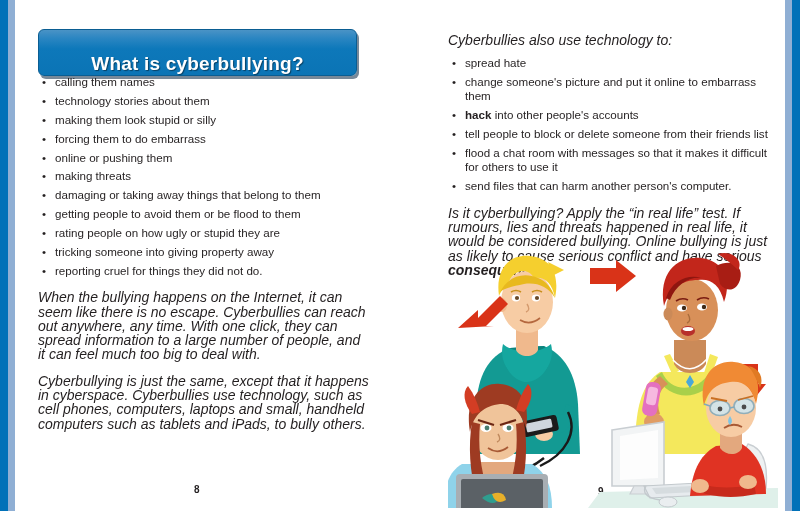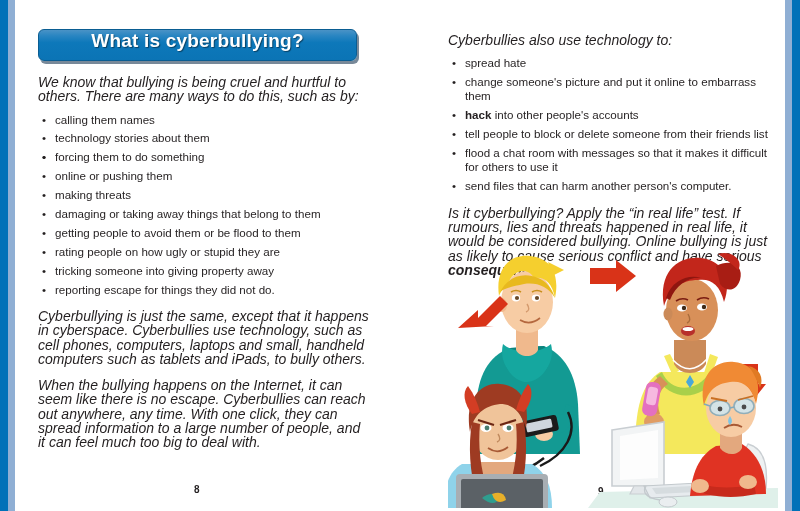--- a/index.html
+++ b/index.html
@@ -21,27 +21,27 @@
   .edge-strip { position: absolute; top: 0; height: 511px; }
   .edge-dark-left  { left: 0;   width: 8px;  background: #0071b8; }
   .edge-light-left { left: 8px; width: 7px;  background: #8fafd4; }
   .edge-light-right{ right: 8px;width: 7px;  background: #8fafd4; }
   .edge-dark-right { right: 0;  width: 8px;  background: #0071b8; }
 
   
   .banner {
     position: absolute;
     left: 38px; top: 29px;
-    width: 319px; height: 32px;
+    width: 319px; height: 47px;
     border-radius: 6px;
     background: linear-gradient(to bottom,
         #4a93c6 0%, #2b86c2 18%, #0d78ba 42%, #0b74b5 100%);
     border: 1px solid #0a5d92;
     box-shadow: 2px 3px 0 rgba(10,40,70,.55);
-    display: flex; align-items: flex-start; justify-content: center;
+    display: flex; align-items: flex-end; justify-content: center;
   }
   .banner-title {
     color: #ffffff;
     font-size: 19px;
     font-weight: bold;
     letter-spacing: .2px;
     text-shadow: 1px 1px 1px rgba(0,0,0,.45);
     white-space: nowrap;
   }
 
@@ -108,39 +108,38 @@
   <div class="edge-strip edge-dark-left"></div>
   <div class="edge-strip edge-light-left"></div>
   <div class="edge-strip edge-light-right"></div>
   <div class="edge-strip edge-dark-right"></div>
 
   <div class="banner">
     <span class="banner-title">What is cyberbullying?</span>
   </div>
 
   <div class="left-body">
-    <p class="para para-tight">We know that bullying is being cruel and hurtful to others. There are many ways to do this, such as by:</p>
 
     <ul class="bullets" id="left-bullets">
         <li><span class="bullet-dot">•</span><span>calling them names</span></li>
         <li><span class="bullet-dot">•</span><span>technology stories about them</span></li>
-        <li><span class="bullet-dot">•</span></li>
-        <li><span class="bullet-dot">•</span><span>forcing them to do something</span></li>
+        <li><span class="bullet-dot">•</span><span>making them look stupid or silly</span></li>
+        <li><span class="bullet-dot">•</span><span>forcing them to do embarrass</span></li>
         <li><span class="bullet-dot">•</span><span>online or pushing them</span></li>
         <li><span class="bullet-dot">•</span><span>making threats</span></li>
         <li><span class="bullet-dot">•</span><span>damaging or taking away things that belong to them</span></li>
         <li><span class="bullet-dot">•</span><span>getting people to avoid them or be flood to them</span></li>
         <li><span class="bullet-dot">•</span><span>rating people on how ugly or stupid they are</span></li>
         <li><span class="bullet-dot">•</span><span>tricking someone into giving property away</span></li>
-        <li><span class="bullet-dot">•</span><span>reporting escape for things they did not do.</span></li>
+        <li><span class="bullet-dot">•</span><span>reporting cruel for things they did not do.</span></li>
       </ul>
 
+    <p class="para">When the bullying happens on the Internet, it can seem like there is no escape. Cyberbullies can reach out anywhere, any time. With one click, they can spread information to a large number of people, and it can feel much too big to deal with.</p>
+
     <p class="para">Cyberbullying is just the same, except that it happens in cyberspace. Cyberbullies use technology, such as cell phones, computers, laptops and small, handheld computers such as tablets and iPads, to bully others.</p>
-
-    <p class="para">When the bullying happens on the Internet, it can seem like there is no escape. Cyberbullies can reach out anywhere, any time. With one click, they can spread information to a large number of people, and it can feel much too big to deal with.</p>
   </div>
 
   <div class="page-number pn-left">8</div>
 
   <div class="right-body">
     <p class="para para-tight">Cyberbullies also use technology to:</p>
 
     <ul class="bullets tight-list" id="right-bullets">
         <li><span class="bullet-dot">•</span><span>spread hate</span></li>
         <li><span class="bullet-dot">•</span><span>change someone's picture and put it online to embarrass them</span></li>

